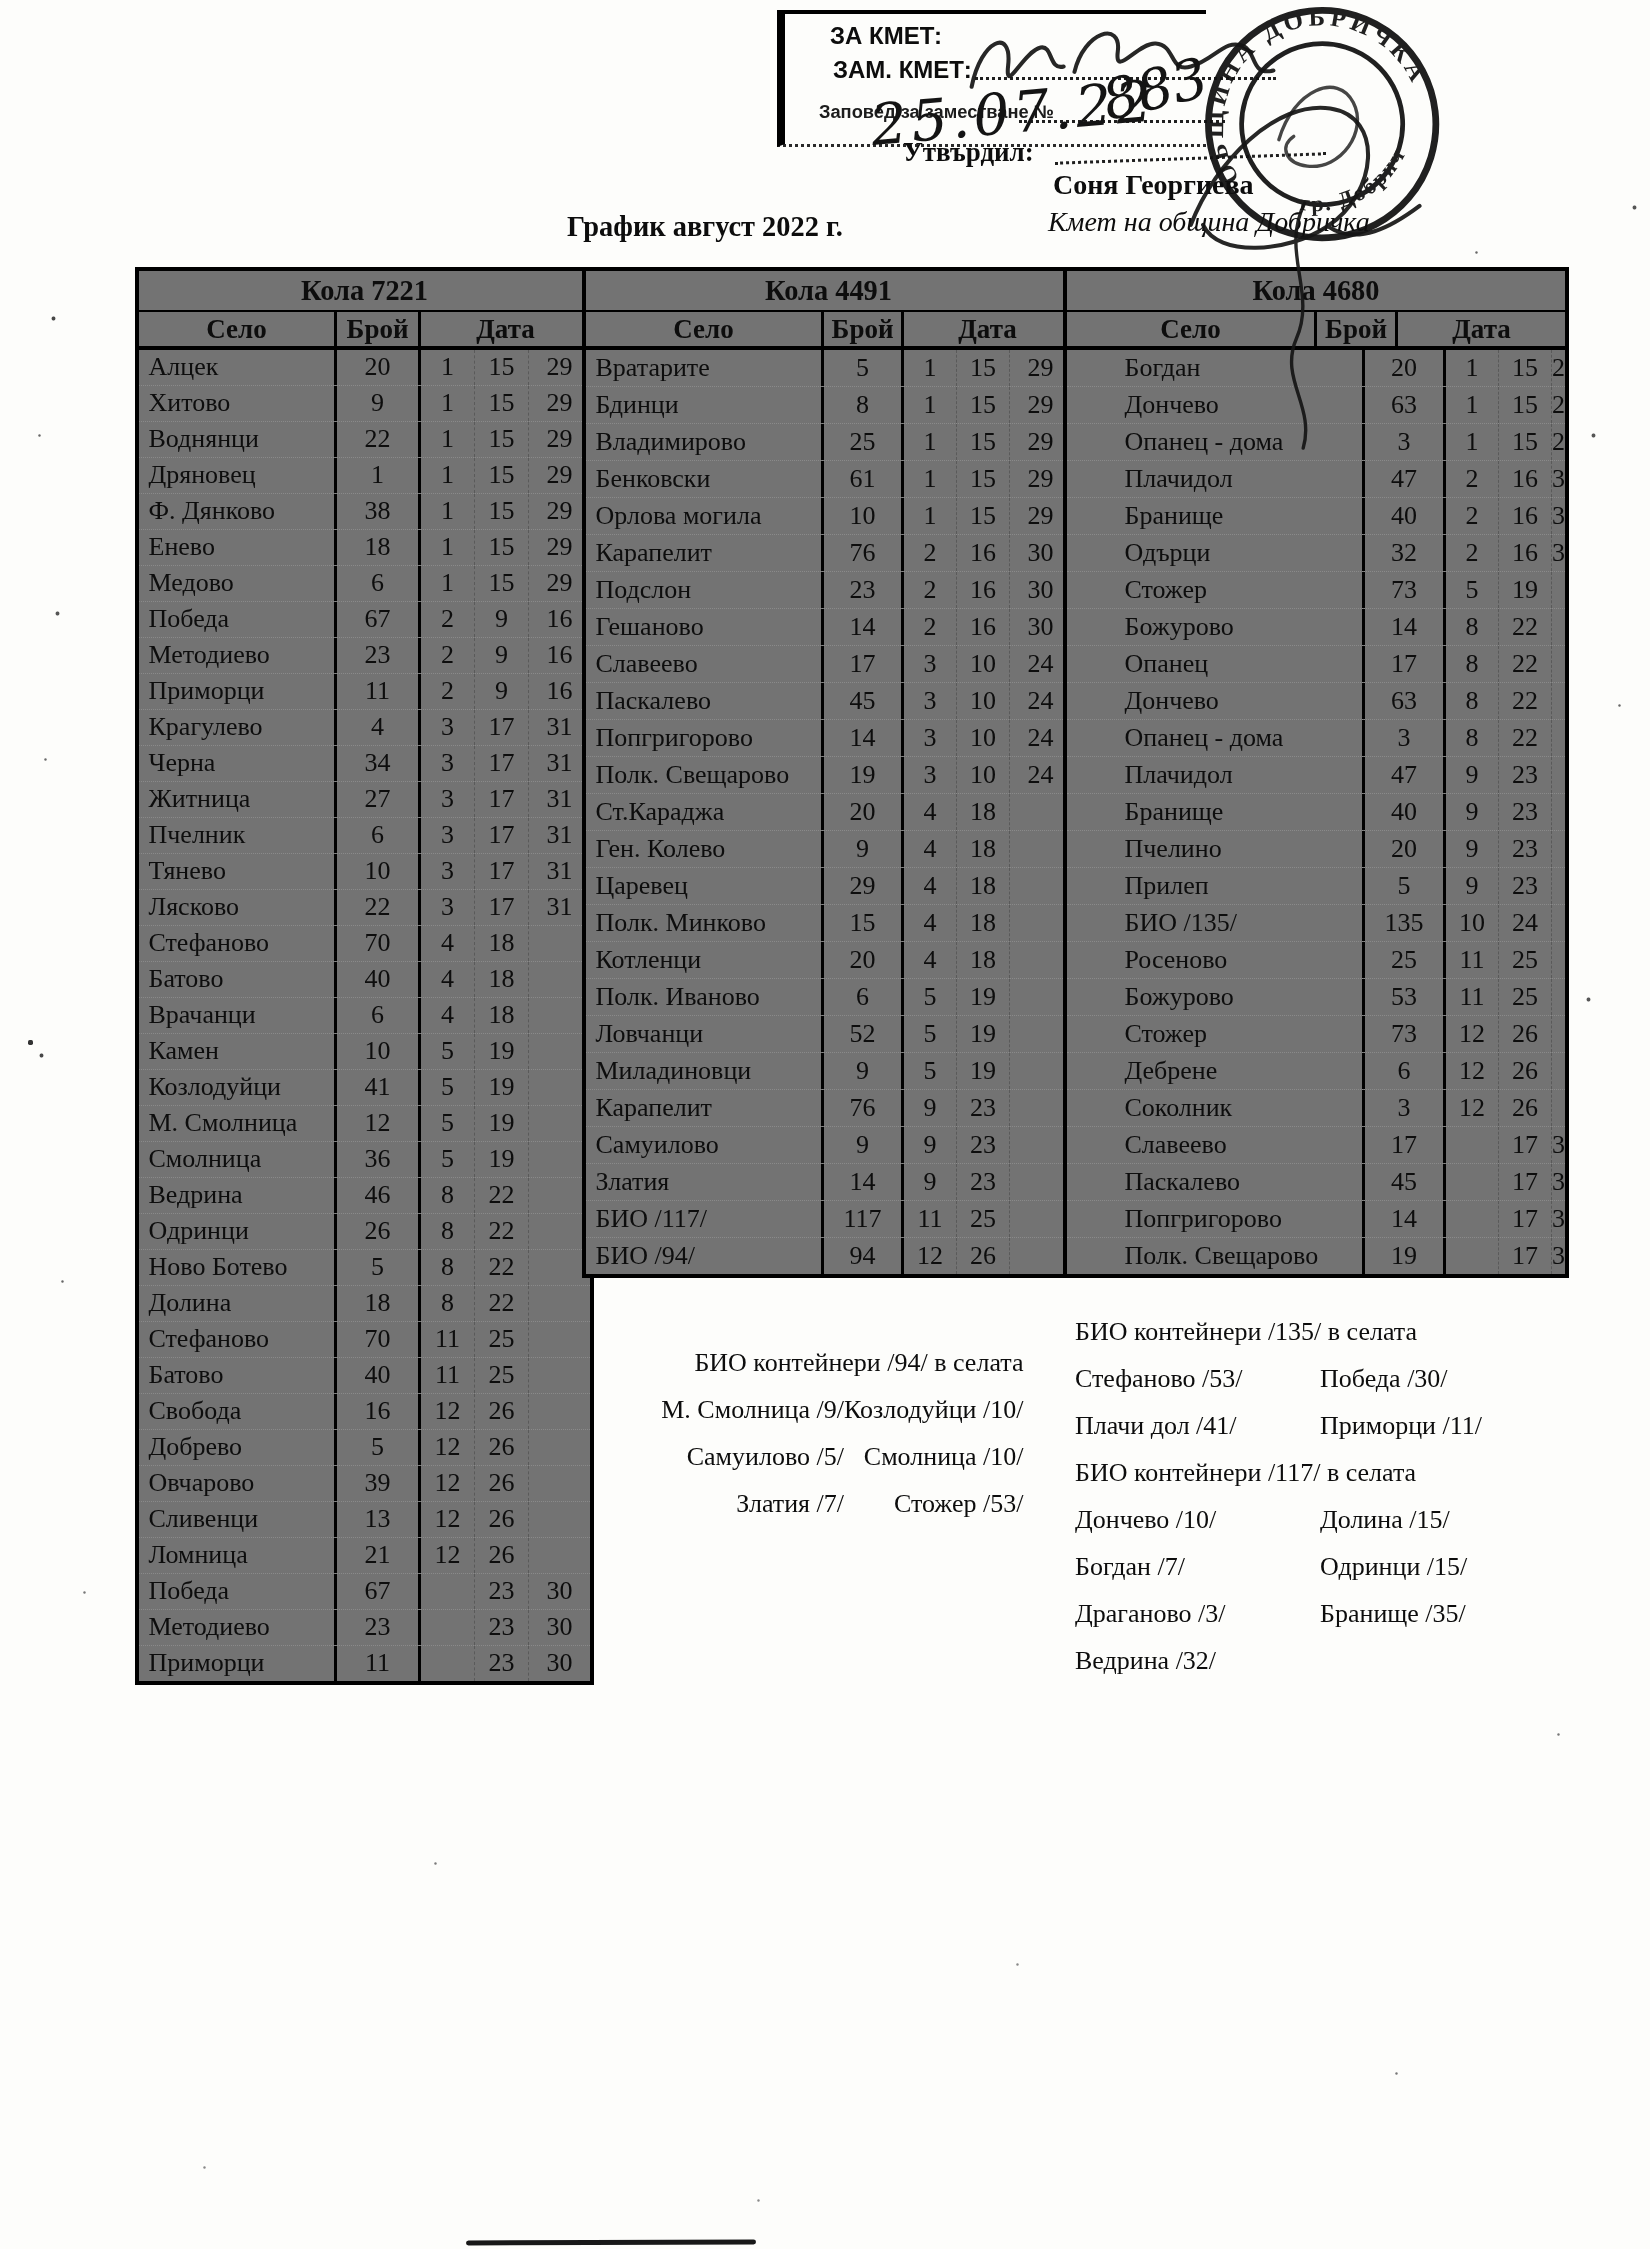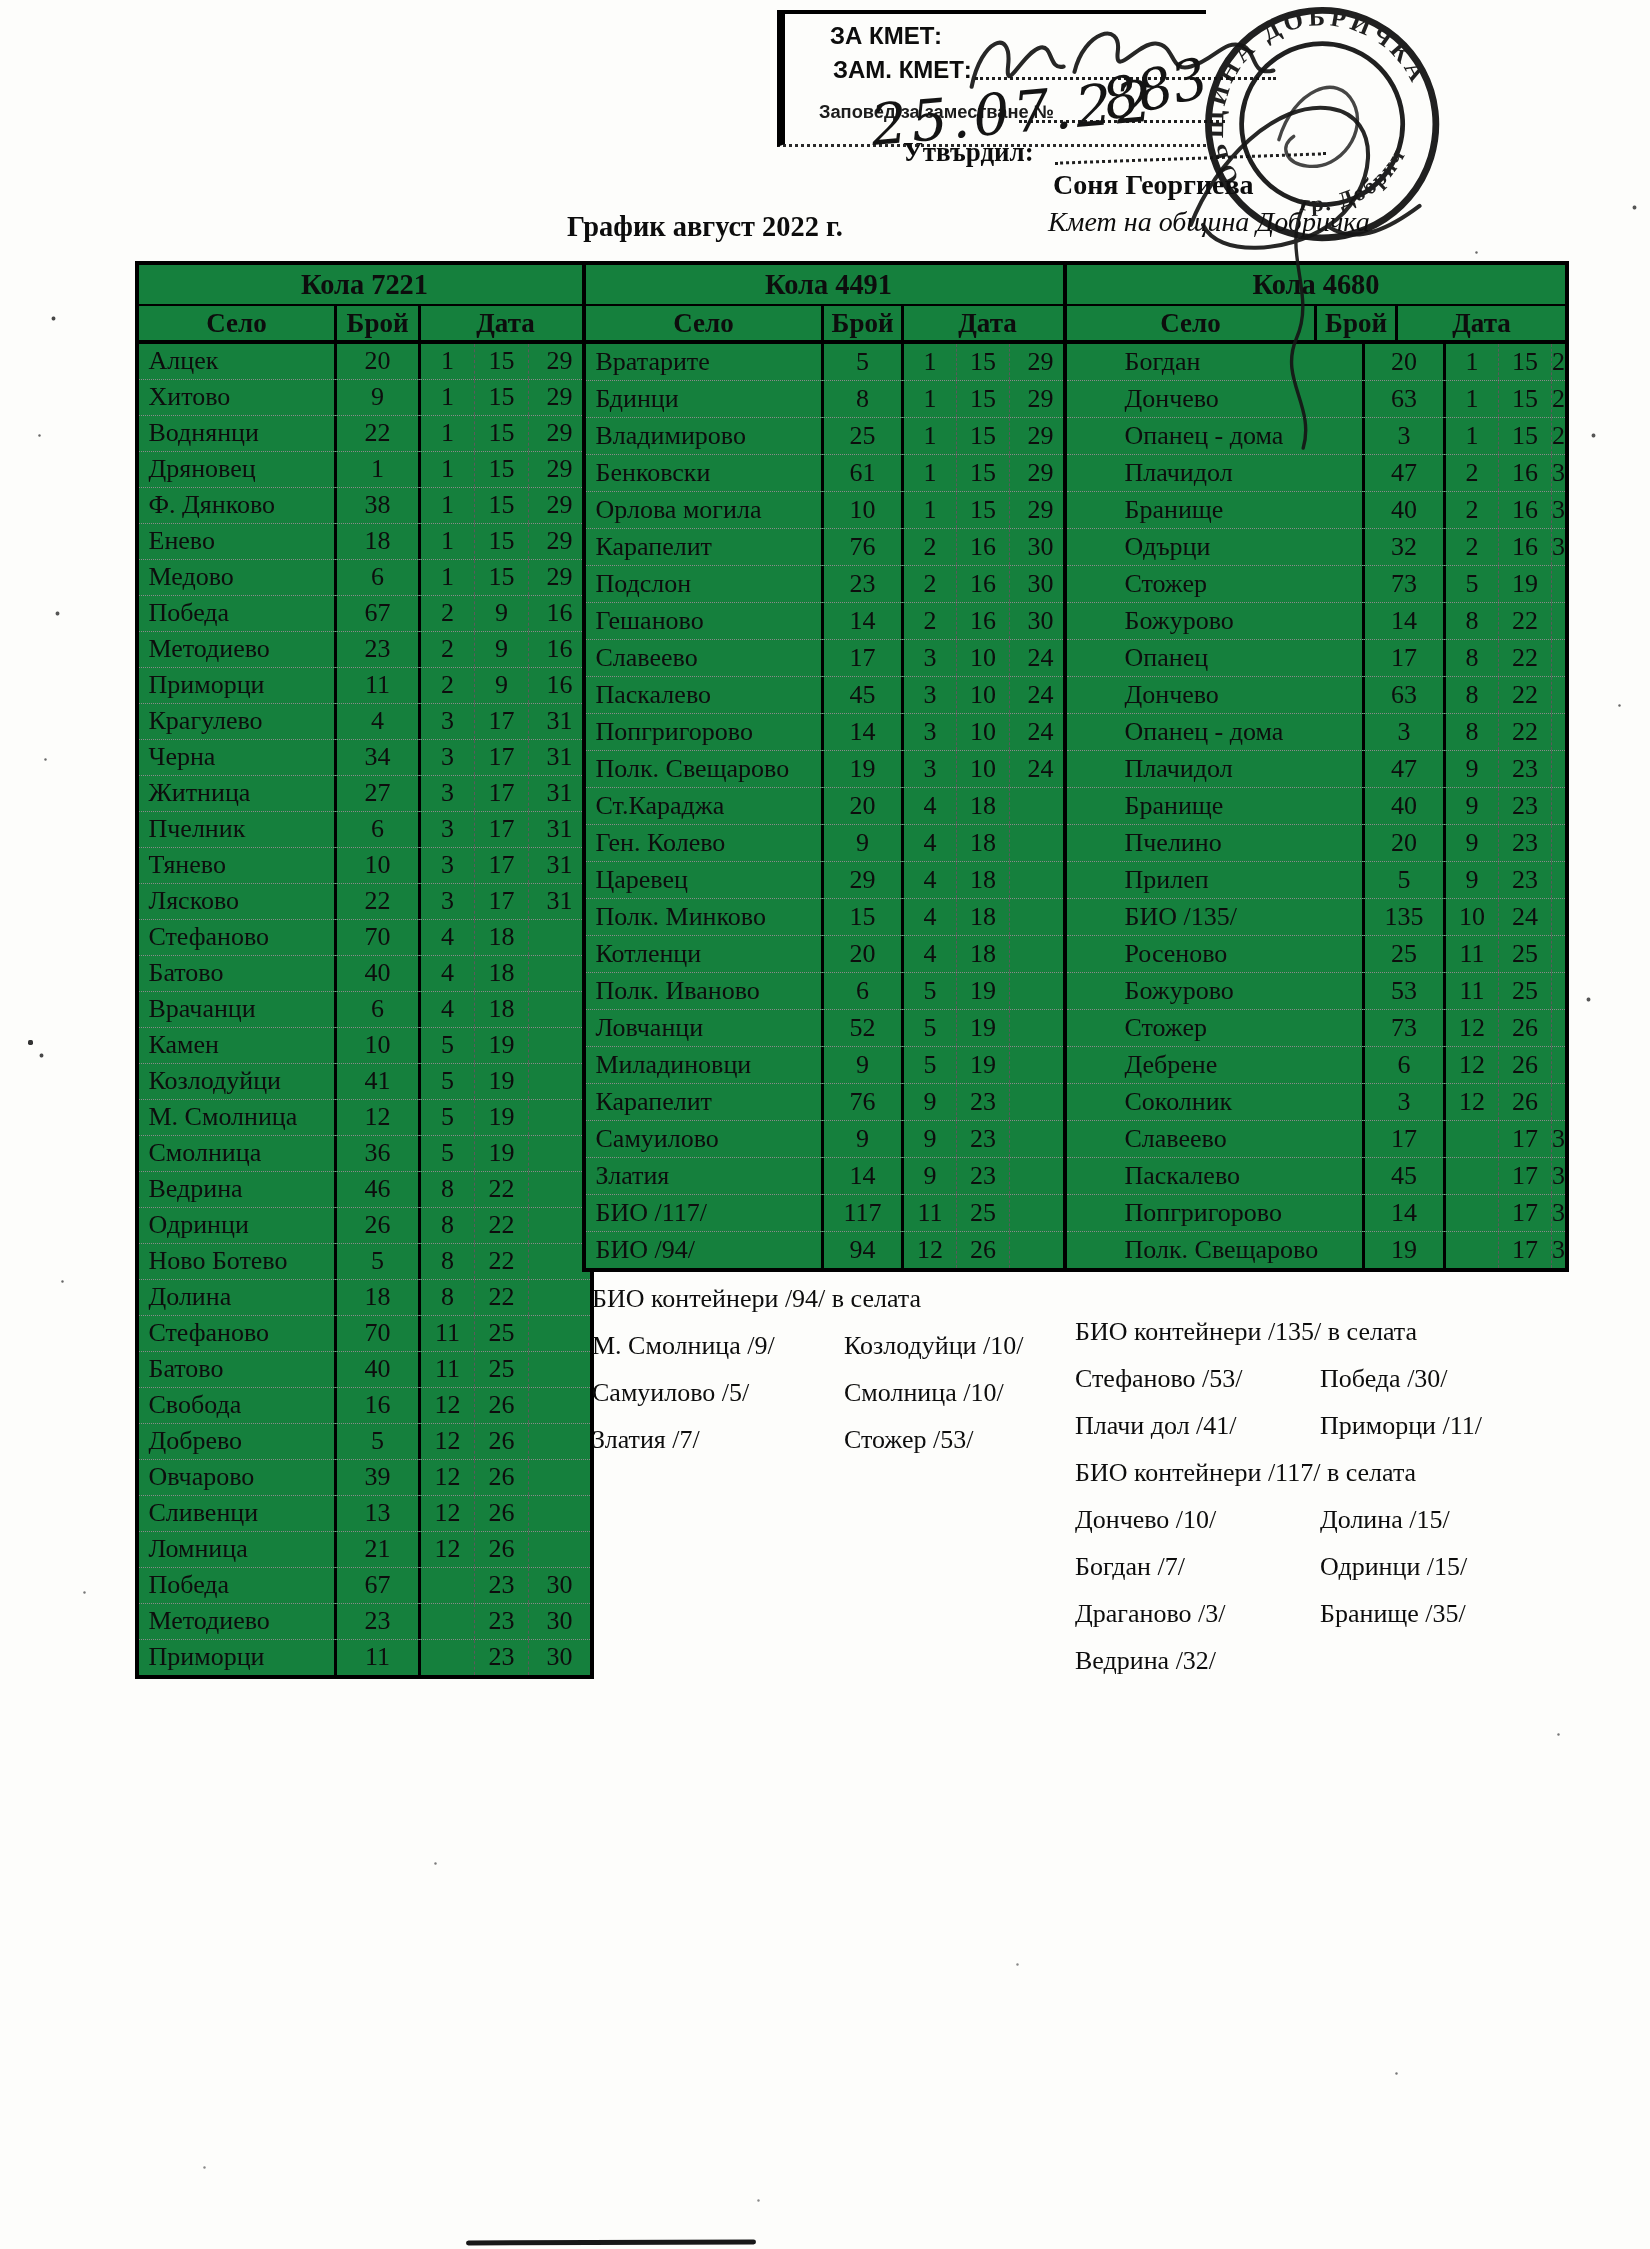--- a/index.html
+++ b/index.html
@@ -21,21 +21,21 @@
   #dot2{left:1019px;top:120px;width:206px;}
   #dot3{left:1055px;top:157px;width:271px;transform:rotate(-2deg);}
   #utvardil{position:absolute;left:903px;top:137px;font-size:27px;font-weight:bold;z-index:2;white-space:nowrap;}
   #approver-name{position:absolute;left:1053px;top:169px;font-size:28px;font-weight:bold;z-index:2;white-space:nowrap;}
   #approver-title{position:absolute;left:1048px;top:206px;font-size:28px;font-style:italic;z-index:2;white-space:nowrap;}
   #round-stamp{position:absolute;left:1199px;top:1.4px;width:247px;height:247px;z-index:3;opacity:.93;}
   #handwriting{position:absolute;left:839px;top:0px;width:609px;height:474px;z-index:4;}
   #handwriting .hand{font-family:"DejaVu Serif","Liberation Serif",serif;font-style:italic;fill:#141414;}
 
   
-  .table{position:absolute;top:261px;border:4.1px solid #000;background:#15803d;z-index:1;}
+  .table{position:absolute;top:267px;border:4.1px solid #000;background:#737373;z-index:1;}
   #table1{left:135px;width:451px;}
   #table2{left:582px;width:485px;}
   #table3{left:1063px;width:498px;}
   .car-band{height:39px;line-height:39px;text-align:center;font-weight:bold;font-size:28.4px;border-bottom:2.7px solid #000;}
   .head-row{display:grid;height:34px;line-height:34px;border-bottom:4.1px solid #000;font-weight:bold;font-size:27px;text-align:center;}
   #table1 .head-row{grid-template-columns:198px 84px auto;}
   #table2 .head-row{grid-template-columns:238px 80px auto;}
   #table3 .head-row{grid-template-columns:250px 81px auto;}
   .head-row .hv,.head-row .hc{border-right:3.4px solid #000;box-sizing:border-box;}
   .trow{display:grid;border-bottom:0.7px dotted #8a8a8a;font-size:26px;}
@@ -44,21 +44,21 @@
   #table3 .trow{grid-template-columns:250px 81px 53px 53px auto;height:36px;line-height:35px;padding-left:48px;}
   .trow:last-child{border-bottom:none;}
   .cell{box-sizing:border-box;overflow:hidden;}
   .cell.village{padding-left:9.5px;border-right:3.4px solid #000;white-space:nowrap;}
   .cell.count{text-align:center;border-right:3.4px solid #000;}
   .cell.d1,.cell.d2{text-align:center;border-right:1.4px dashed #5a5a5a;}
   .cell.d3{text-align:center;}
 
   
   .notes{position:absolute;font-size:26px;z-index:1;}
-  #notes-middle{left:592px;top:1275px;}
+  #notes-middle{left:592px;top:1339px;text-align:right;}
   #notes-right{left:1075px;top:1308px;}
   #executors{position:absolute;left:592px;top:1550px;font-size:26px;z-index:1;}
   .nline{height:47px;line-height:47px;white-space:nowrap;}
   #notes-middle .pair{display:grid;grid-template-columns:252px auto;}
   #notes-right .pair{display:grid;grid-template-columns:245px auto;}
 
   
   .specks{position:absolute;left:0;top:0;width:1.4px;height:1.4px;border-radius:50%;background:transparent;z-index:0;
     box-shadow:53px 318px 0 1.4px #474747, 39px 435px 0 0.7px #666, 57px 613px 0 1.4px #555,
       45px 759px 0 0.7px #6a6a6a, 30px 1042px 0 2px #333, 41px 1055px 0 1.4px #474747,

